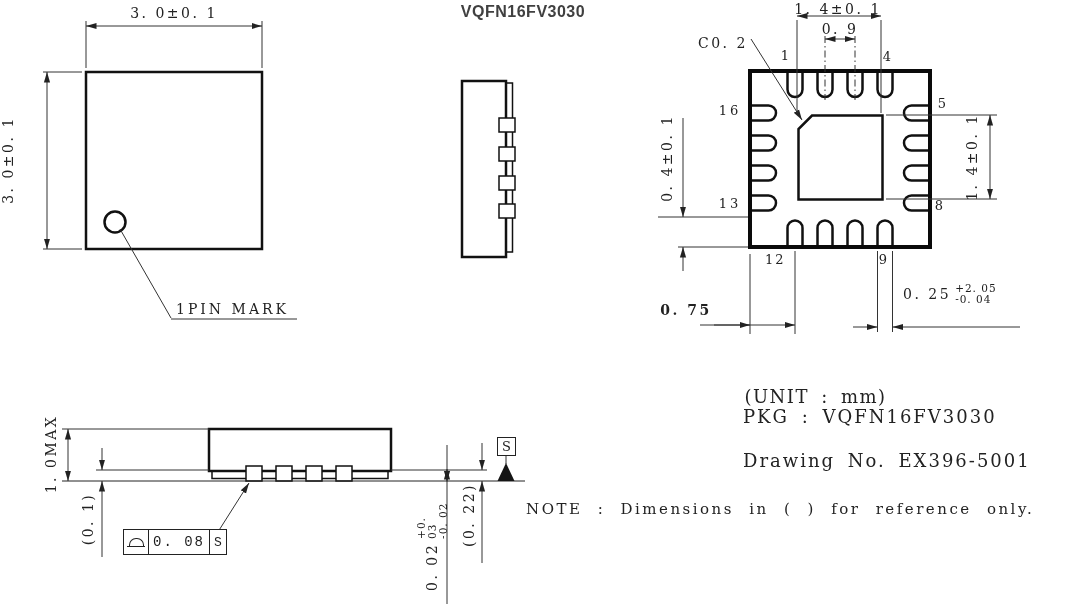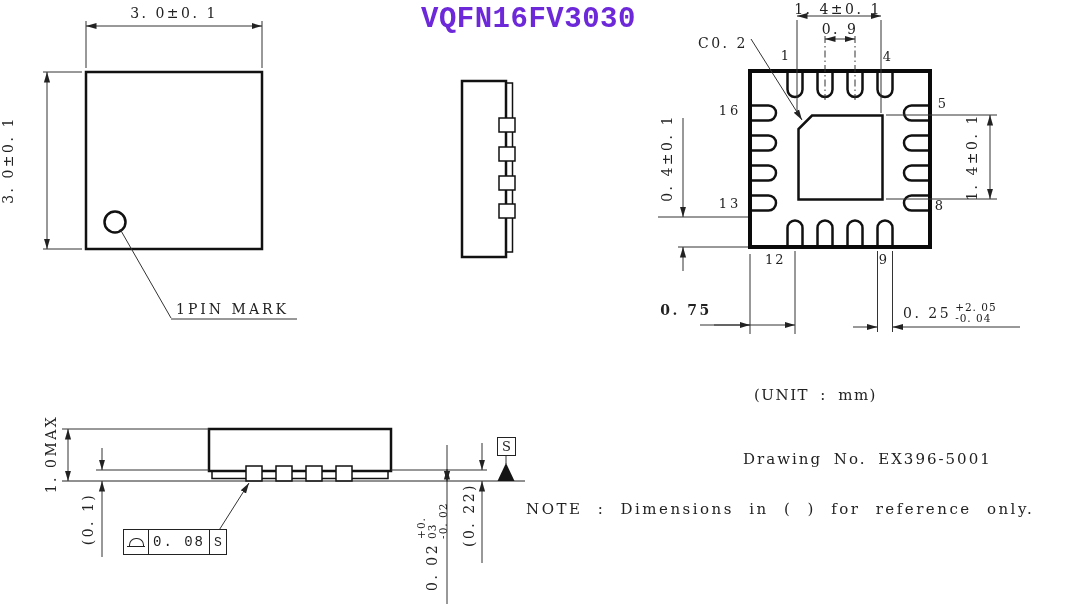--- a/index.html
+++ b/index.html
@@ -4,23 +4,23 @@
 <style>
   html,body{margin:0;padding:0;background:#fff;}
   .canvas{position:relative;width:1080px;height:604px;background:#ffffff;overflow:hidden;
           font-family:"DejaVu Serif","Liberation Serif",serif;color:#1c1c1c;}
   .t{position:absolute;font-size:14px;letter-spacing:2.5px;white-space:nowrap;color:#222;}
   .c{text-align:center;}
   .v{transform:rotate(-90deg);}
   .pin{font-size:13px;letter-spacing:2px;text-align:center;}
   .tol{font-size:10.5px;line-height:11px;letter-spacing:1px;margin-left:4px;}
   .row{display:flex;align-items:center;}
-  .title{font-family:Liberation Mono, monospace;font-weight:bold;
-         font-size:29px;letter-spacing:0.5px;color:#6d28d9;}
-  .info{font-size:15px;letter-spacing:2px;word-spacing:5px;}
+  .title{font-family:Liberation Sans, sans-serif;font-weight:bold;
+         font-size:16px;letter-spacing:0.5px;color:#404040;}
+  .info{font-size:18px;letter-spacing:2px;word-spacing:5px;}
   .note{font-size:15px;letter-spacing:2.5px;word-spacing:8px;}
   svg.lines{position:absolute;left:0;top:0;}
   
   .fcf{position:absolute;left:123px;top:529px;height:24px;display:flex;align-items:stretch;
        border:1.5px solid #222;background:#fff;}
   .fcf-cell{display:flex;align-items:center;justify-content:center;padding:0 4px;}
   .fcf-sep{border-left:1.5px solid #222;font-family:Liberation Mono, monospace;}
   .fcf-sym{flex-direction:column;justify-content:center;width:20px;padding:0 2px;}
   .dome{width:13px;height:7px;border:1.5px solid #222;border-bottom:none;border-radius:7px 7px 0 0;}
   .domebase{width:18px;border-top:1.5px solid #222;}
@@ -158,21 +158,21 @@
   <div class="t c" style="left:119px;top:5px;width:110px;">3. 0±0. 1</div>
   <div class="t c v" style="left:-40px;top:152px;width:96px;">3. 0±0. 1</div>
   <div class="t" style="left:176px;top:301px;letter-spacing:3px;">1PIN MARK</div>
 
   <div class="t c" style="left:793px;top:1px;width:90px;">1. 4±0. 1</div>
   <div class="t c" style="left:815px;top:21px;width:50px;">0. 9</div>
   <div class="t" style="left:698px;top:35px;">C0. 2</div>
   <div class="t c v" style="left:619px;top:150px;width:96px;">0. 4±0. 1</div>
   <div class="t c v" style="left:924px;top:149px;width:96px;">1. 4±0. 1</div>
   <div class="t c" style="left:656px;top:302px;width:60px;font-weight:bold;">0. 75</div>
-  <div class="row" style="position:absolute;left:903px;top:302px;">
+  <div class="row" style="position:absolute;left:903px;top:283px;">
     <span class="t" style="position:static;">0. 25</span>
     <span class="tol">
       <div>+2. 05</div>
       <div>-0. 04</div>
     </span>
   </div>
   <div class="t pin" style="left:779px;top:48px;width:14px;">1</div>
   <div class="t pin" style="left:881px;top:49px;width:14px;">4</div>
   <div class="t pin" style="left:936px;top:96px;width:14px;">5</div>
   <div class="t pin" style="left:933px;top:198px;width:14px;">8</div>
@@ -195,16 +195,17 @@
     <span class="t" style="position:static;">0. 02</span>
     <span class="tol">
       <div>+0. 03</div>
       <div>-0. 02</div>
     </span>
   </div>
   <div class="t c v" style="left:440px;top:510px;width:58px;">(0. 22)</div>
   <div class="datum-box">S</div>
 
   <div class="t info c" style="left:738px;top:386px;width:155px;letter-spacing:1.5px;">(UNIT : mm)</div>
+  <div class="t info" style="left:743px;top:406px;">PKG : VQFN16FV3030</div>
   <div class="t info" style="left:743px;top:425px;margin-top:25px;">Drawing No. EX396-5001</div>
   <div class="t note" style="left:526px;top:500px;">NOTE : Dimensions in ( ) for reference only.</div>
 
 </div>
 
 </body></html>

